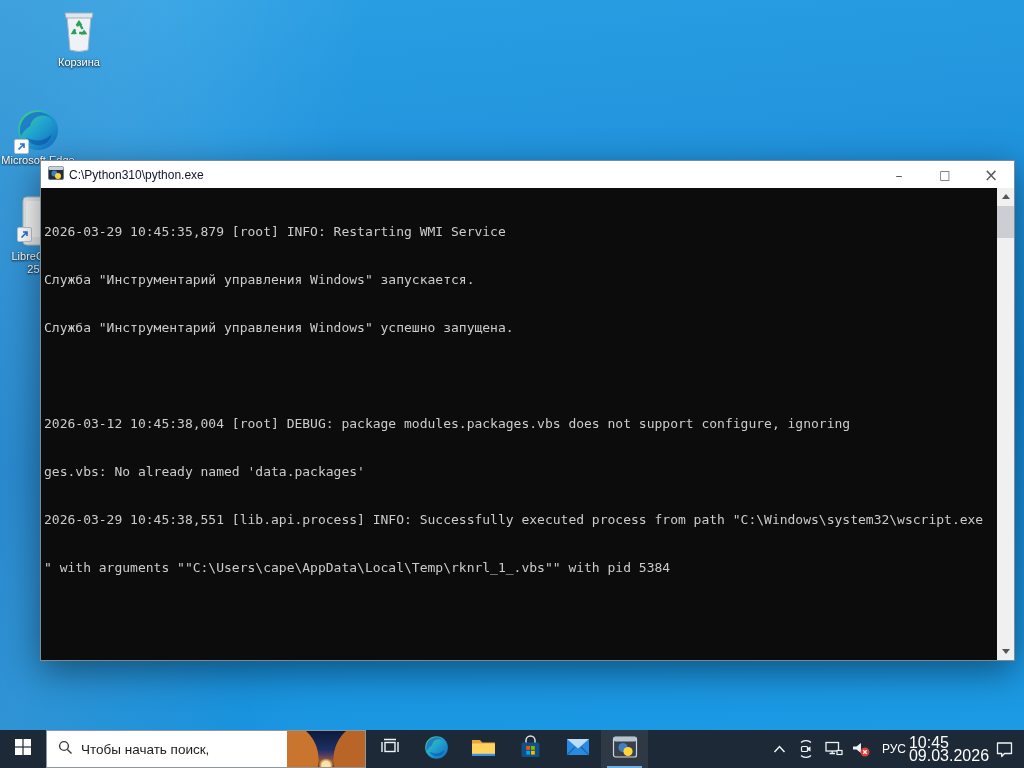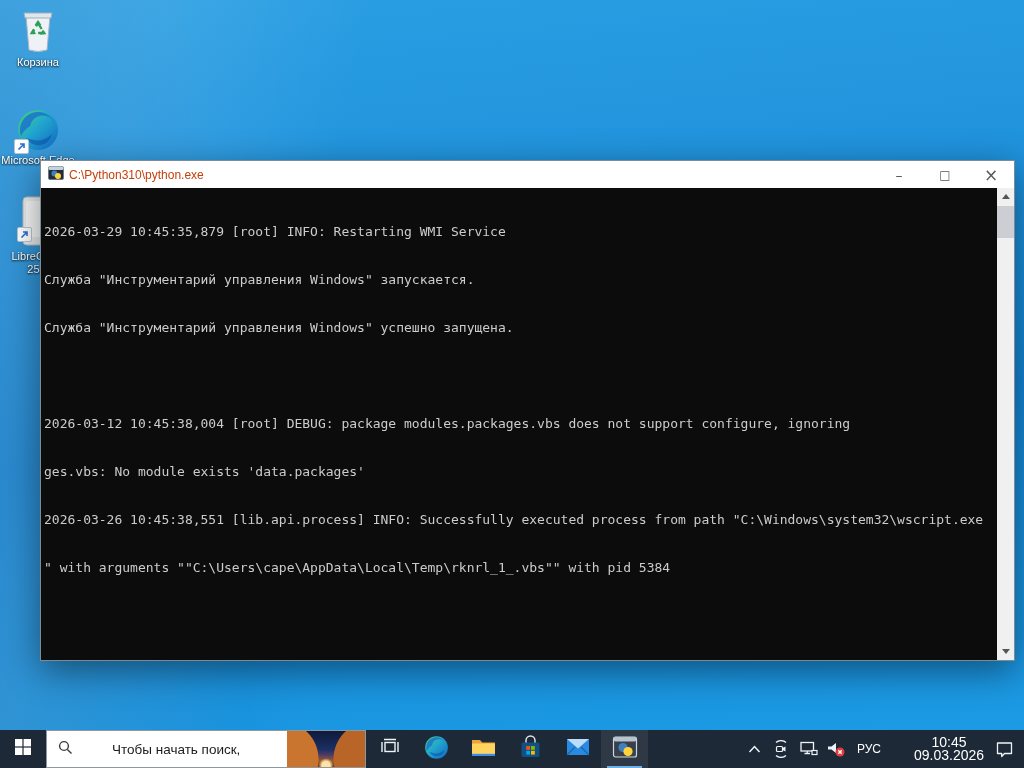--- a/index.html
+++ b/index.html
@@ -14,21 +14,21 @@
   .dicon{position:absolute;left:0;width:76px;text-align:center;cursor:default;}
   .dicon svg{display:block;margin:0 auto;}
   .dlabel{margin-top:2px;font-size:11px;line-height:13px;color:#fff;
     text-shadow:0 1px 2px rgba(0,0,0,.85),0 0 3px rgba(0,0,0,.4);}
   .badge{position:absolute;width:13px;height:13px;background:#fff;border:1px solid #b9c6d2;border-radius:2px;}
 
   
   .win{position:absolute;left:40px;top:160px;width:975px;height:501px;
     box-shadow:0 10px 34px rgba(0,0,0,.45);border:1px solid #7e8a94;box-sizing:border-box;z-index:10;background:#0c0c0c;}
   .titlebar{height:27px;background:#fff;display:flex;align-items:center;}
-  .wtitle{font-size:12px;color:#c2410c;margin-left:5px;white-space:nowrap;}
+  .wtitle{font-size:12px;color:#0f172a;margin-left:5px;white-space:nowrap;}
   .wicon{margin-left:7px;flex:0 0 auto;}
   .wbtns{margin-left:auto;display:flex;height:100%;}
   .wbtn{width:46px;height:100%;display:flex;align-items:center;justify-content:center;color:#5a5a5a;}
   .wbtn span{font-family:"DejaVu Sans",sans-serif;}
   .wb-min span{font-size:14px;line-height:10px;}
   .wb-max span{font-size:12px;}
   .wb-close span{font-size:17px;}
 
   .console{position:absolute;left:0;right:17px;top:27px;bottom:0;background:#0c0c0c;
     padding:4px 0 0 3px;overflow:hidden;
@@ -41,45 +41,45 @@
   .sb-up{top:0;} .sb-down{bottom:0;}
   .tri-up{width:0;height:0;border-left:4px solid transparent;border-right:4px solid transparent;border-bottom:5px solid #555;}
   .tri-down{width:0;height:0;border-left:4px solid transparent;border-right:4px solid transparent;border-top:5px solid #555;}
   .sb-thumb{position:absolute;left:0;top:18px;width:17px;height:32px;background:#cdced3;}
 
   
   .taskbar{position:absolute;left:0;right:0;bottom:0;height:38px;background:#1d2936;
     display:flex;align-items:stretch;z-index:50;}
   .tb-start{width:46px;display:flex;align-items:center;justify-content:center;}
   .tb-search{width:320px;background:#fff;border:1px solid #8e979e;box-sizing:border-box;
-    display:flex;align-items:center;position:relative;gap:31px;}
+    display:flex;align-items:center;position:relative;}
   .tb-search svg{margin:0 8px 0 11px;flex:0 0 auto;}
   .search-input{border:none;outline:none;background:transparent;font-family:"Liberation Sans",sans-serif;
     font-size:13.5px;color:#111;width:160px;padding:0;}
   .search-input::placeholder{color:#1c1c1c;opacity:1;}
   .search-img{position:absolute;right:0;top:0;bottom:0;width:78px;
     background:
       radial-gradient(circle at 50% 96%, #ffe2a8 0 8%, rgba(255,210,140,0) 14%),
       radial-gradient(circle at -8% 78%, #c9742f 0 42%, rgba(201,116,47,0) 43%),
       radial-gradient(circle at 108% 78%, #b96527 0 42%, rgba(185,101,39,0) 43%),
       linear-gradient(180deg,#0d1a3a 0%,#1d2f63 52%,#4d3a66 66%,#a05a28 84%,#6e3a18 100%);}
   .tb-btn{width:47px;display:flex;align-items:center;justify-content:center;position:relative;}
   .tb-btn.active{background:rgba(255,255,255,.08);}
   .tb-btn.active::after{content:"";position:absolute;left:6px;right:6px;bottom:0;height:2px;background:#6cb2e8;}
   .tb-tray{margin-left:auto;display:flex;align-items:center;}
   .tray-btn{height:38px;display:flex;align-items:center;justify-content:center;}
   .lang{width:40px;text-align:center;font-size:12px;color:#fff;}
-  .clock{width:70px;text-align:center;color:#fff;font-size:14px;line-height:13px;margin-left:25px;}
+  .clock{width:70px;color:#fff;font-size:16px;line-height:13px;}
 </style>
 </head>
 <body>
 
 <div class="screen">
 
-  <div class="dicon" style="top:8px;">
+  <div class="dicon" style="top:8px;padding-left:41px;">
     <span>
       <svg width="44" height="46" viewBox="0 0 44 46">
         <path d="M10 8 L34 8 L31 42 Q22 45 13 42 Z" fill="#eef2f6" stroke="#aab6c0" stroke-width="1"></path>
         <path d="M8 5 L36 5 L35 10 L9 10 Z" fill="#dfe6ec" stroke="#a3afba" stroke-width="1"></path>
         <g stroke="#2e9e5b" stroke-width="2.4" fill="none">
           <path d="M22 15 L28 25 L16 25 Z" stroke-dasharray="7 3.5"></path>
         </g>
         <g fill="#2e9e5b">
           <path d="M22 12 l3.4 5 h-6.8 Z"></path>
           <path d="M30 26 l-6 .8 3 -5.2 Z"></path>
@@ -151,22 +151,22 @@
           </div>
       </div>
     </div>
 
     <div class="console">
       <div class="cline">2026-03-29 10:45:35,879 [root] INFO: Restarting WMI Service</div>
       <div class="cline">Служба "Инструментарий управления Windows" запускается.</div>
       <div class="cline">Служба "Инструментарий управления Windows" успешно запущена.</div>
       <div class="cline"></div>
       <div class="cline">2026-03-12 10:45:38,004 [root] DEBUG: package modules.packages.vbs does not support configure, ignoring</div>
-      <div class="cline">ges.vbs: No module exists 'data.packages'</div>
-      <div class="cline">2026-03-26 10:45:38,551 [lib.api.process] INFO: Successfully executed process from path "C:\Windows\system32\wscript.exe</div>
+      <div class="cline">ges.vbs: No already named 'data.packages'</div>
+      <div class="cline">2026-03-29 10:45:38,551 [lib.api.process] INFO: Successfully executed process from path "C:\Windows\system32\wscript.exe</div>
       <div class="cline">" with arguments ""C:\Users\cape\AppData\Local\Temp\rknrl_1_.vbs"" with pid 5384</div>
       
       
       
       
       
       
       
       
       

